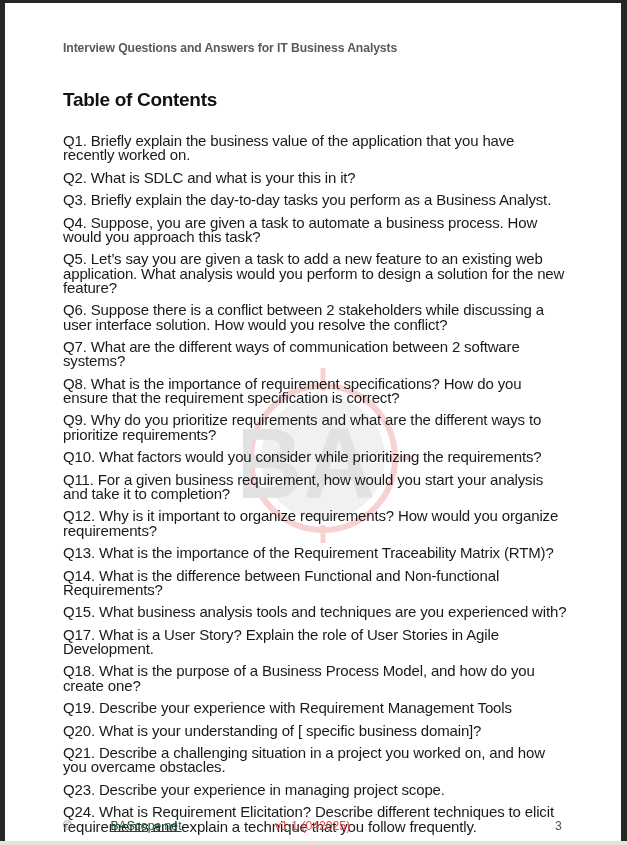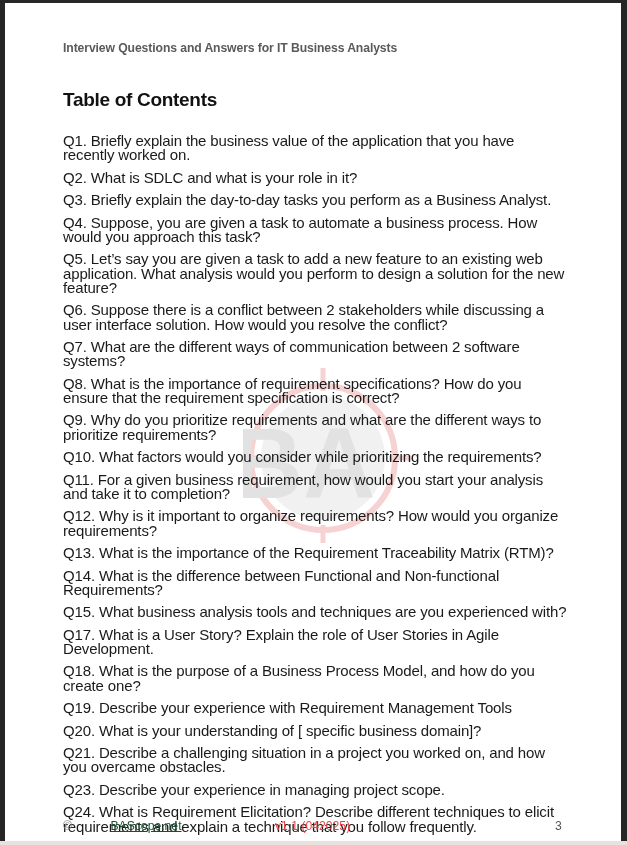--- a/index.html
+++ b/index.html
@@ -56,21 +56,21 @@
     <line x1="146" y1="95" x2="170" y2="95" stroke="#f6d2d2" stroke-width="5"></line>
     <circle cx="80" cy="95" r="62" fill="#f1f1f1"></circle>
     <text x="60" y="135" font-family="Liberation Sans, sans-serif" font-weight="bold" font-size="100" fill="#e2e2e2" text-anchor="middle">BA</text>
   </svg>
 
   <div class="running-header">Interview Questions and Answers for IT Business Analysts</div>
   <div class="toc-title">Table of Contents</div>
 
   <ul class="toc-list">
     <li class="toc-item">Q1. Briefly explain the business value of the application that you have recently worked on.</li>
-    <li class="toc-item">Q2. What is SDLC and what is your role in it?</li>
+    <li class="toc-item">Q2. What is SDLC and what is your this in it?</li>
     <li class="toc-item">Q3. Briefly explain the day-to-day tasks you perform as a Business Analyst.</li>
     <li class="toc-item">Q4. Suppose, you are given a task to automate a business process. How would you approach this task?</li>
     <li class="toc-item">Q5. Let’s say you are given a task to add a new feature to an existing web application. What analysis would you perform to design a solution for the new feature?</li>
     <li class="toc-item">Q6. Suppose there is a conflict between 2 stakeholders while discussing a user interface solution. How would you resolve the conflict?</li>
     <li class="toc-item">Q7. What are the different ways of communication between 2 software systems?</li>
     <li class="toc-item">Q8. What is the importance of requirement specifications? How do you ensure that the requirement specification is correct?</li>
     <li class="toc-item">Q9. Why do you prioritize requirements and what are the different ways to prioritize requirements?</li>
     <li class="toc-item">Q10. What factors would you consider while prioritizing the requirements?</li>
     <li class="toc-item">Q11. For a given business requirement, how would you start your analysis and take it to completion?</li>
     <li class="toc-item">Q12. Why is it important to organize requirements? How would you organize requirements?</li>

